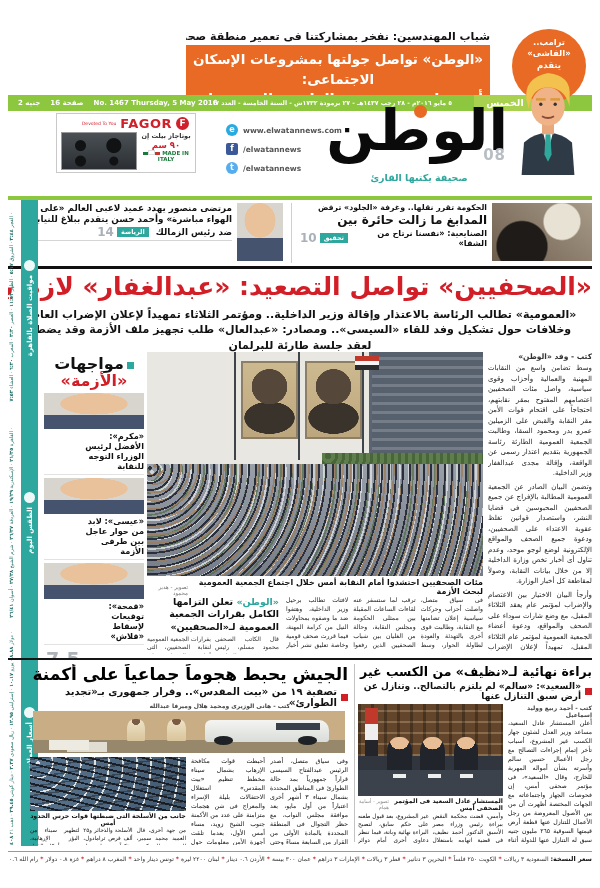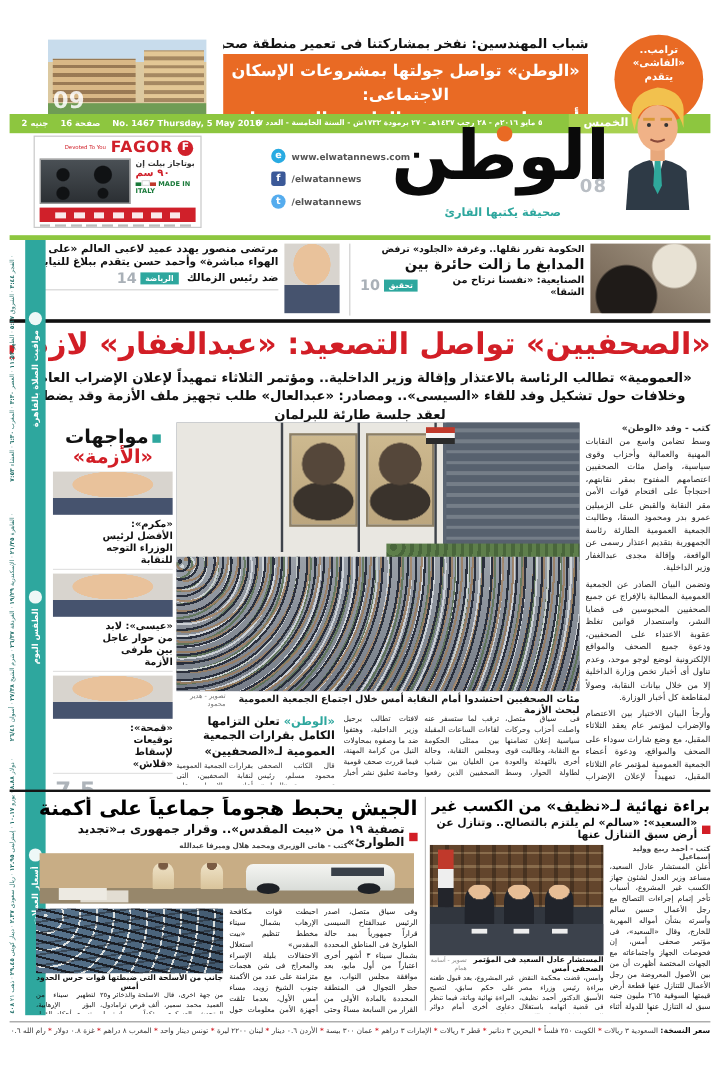--- a/index.html
+++ b/index.html
@@ -37,35 +37,35 @@
   
   .datebar{position:absolute;top:95px;left:8px;right:8px;height:16px;background:var(--gr);color:#fff;font-weight:bold;}
   .db-tab{position:absolute;right:56px;top:0;width:62px;height:16px;background:var(--grl);
         text-align:center;font-size:9.5px;line-height:16px;}
   .db-ar{position:absolute;right:140px;left:205px;top:0;line-height:16px;font-size:6.2px;
         text-align:center;white-space:nowrap;overflow:hidden;}
   .db-en{position:absolute;left:10px;top:0;height:16px;display:flex;gap:10px;align-items:center;
         direction:ltr;font-size:7px;}
 
   
-  .ad{position:absolute;left:28px;top:113px;width:140px;height:77px;border:1px solid #C9C9C9;
+  .ad{position:absolute;left:56px;top:113px;width:140px;height:60px;border:1px solid #C9C9C9;
       overflow:hidden;direction:ltr;box-sizing:border-box;}
   .ad-top{display:flex;justify-content:flex-end;align-items:center;gap:4px;padding:2px 6px 0;}
   .ad-brand{color:#D0202A;font-weight:bold;font-size:13px;letter-spacing:.5px;}
   .ad-slogan{font-size:4.5px;color:#D0202A;}
   .ad-ficon{width:13px;height:13px;border-radius:50%;background:#D0202A;color:#fff;font-weight:bold;
         font-size:9px;text-align:center;line-height:13px;}
   .ad-body{display:flex;gap:4px;padding:1px 4px;}
   .ad-prod{width:74px;height:36px;border:1px solid #999;
      background:radial-gradient(circle at 25% 35%,#101214 0 5px,transparent 6px),
                 radial-gradient(circle at 70% 35%,#101214 0 7px,transparent 8px),
                 radial-gradient(circle at 25% 78%,#101214 0 5px,transparent 6px),
                 radial-gradient(circle at 70% 78%,#101214 0 4px,transparent 5px),
                 linear-gradient(#4A5055,#2B2F33);}
-  .ad-right{flex:1;text-align:left;direction:rtl;}
+  .ad-right{flex:1;text-align:center;direction:rtl;}
   .ad-ar1{font-size:6.5px;font-weight:bold;color:#333;}
   .ad-ar2{font-size:8.5px;font-weight:bold;color:#D0202A;}
   .ad-italy{font-size:5.5px;font-weight:bold;color:#1A7A3A;direction:ltr;}
   .flagbit{display:inline-block;width:5px;height:3px;}
   .ad-banner{margin:2px 4px 0;height:12px;background:#D0202A;
      background-image:repeating-linear-gradient(90deg,rgba(255,255,255,.9) 0 9px,transparent 9px 16px);
      background-size:80% 5px;background-repeat:no-repeat;background-position:center;}
   .ad-foot{height:6px;margin:2px 4px;background:repeating-linear-gradient(90deg,#BBB 0 9px,transparent 9px 13px);}
 
   .social{position:absolute;left:226px;top:124px;width:112px;direction:ltr;}
@@ -133,21 +133,21 @@
       background:linear-gradient(#C0392B 0 33%,#F5F5F5 33% 66%,#2B2B2B 66%);}
   .pm-green{position:absolute;top:45%;left:52%;right:0;height:10%;
       background:repeating-radial-gradient(circle at 6px 3px,#49663B 0 3px,#5E7F4B 3px 7px);}
   .pm-crowd{position:absolute;left:0;right:0;bottom:0;height:50%;
       background:repeating-radial-gradient(circle at 3px 4px,rgba(36,42,56,.95) 0 1.8px,transparent 1.8px 7px),
                  repeating-radial-gradient(circle at 8px 2px,rgba(155,125,95,.85) 0 1.7px,transparent 1.7px 8.5px),
                  repeating-radial-gradient(circle at 5px 8px,rgba(222,226,230,.8) 0 1.6px,transparent 1.6px 9.5px),
                  repeating-radial-gradient(circle at 1px 6px,rgba(82,108,70,.7) 0 1.7px,transparent 1.7px 11px),
                  linear-gradient(#9AA0A8,#767D88);}
   .pm-cap-row{position:absolute;top:578px;right:117px;width:336px;display:flex;
-      justify-content:space-between;align-items:flex-start;}
+      justify-content:space-between;align-items:flex-end;}
   .pm-cap{font-size:8px;font-weight:bold;}
   .pm-credit{font-size:5.5px;color:#777;}
 
   .under{position:absolute;top:596px;right:117px;width:336px;height:58px;display:flex;gap:7px;}
   .up-cols{flex:1;column-count:3;column-gap:5px;font-size:6.2px;line-height:1.45;
       text-align:justify;color:#222;overflow:hidden;}
   .statement{flex:0 0 132px;overflow:hidden;}
   .st-title{font-size:9.5px;font-weight:900;line-height:1.3;text-align:right;}
   .st-brand{color:var(--tl);}
   .st-body{margin-top:2px;column-count:2;column-gap:4px;font-size:6px;line-height:1.4;
@@ -241,26 +241,20 @@
 </head>
 <body>
 
 <div id="page">
 
   <div class="kicker">شباب المهندسين: نفخر بمشاركتنا فى تعمير منطقة صحراوية فى ١٨ شهراً</div>
   <div class="obox">
     <div class="l1">«الوطن» تواصل جولتها بمشروعات الإسكان الاجتماعى:</div>
     <div class="l2">أسيوط تودع «سجن الوادى» إلى وحدات «البراح»</div>
   </div>
-  <div class="ph-buildings art">
-    <div class="bw1"></div>
-    <div class="bw2"></div>
-    <div class="bgreen"></div>
-    <div class="badge09">09</div>
-  </div>
 
   <div class="trump-circle">
     <div class="trump-txt">
       <div>ترامب..</div>
       <div>«الفاشى»</div>
       <div>يتقدم</div>
     </div>
   </div>
   <svg class="trump-svg" viewBox="0 0 60 95">
     <path d="M8 95 L10 68 Q18 60 30 60 Q42 60 50 68 L52 95 Z" fill="#2E3A46"></path>

